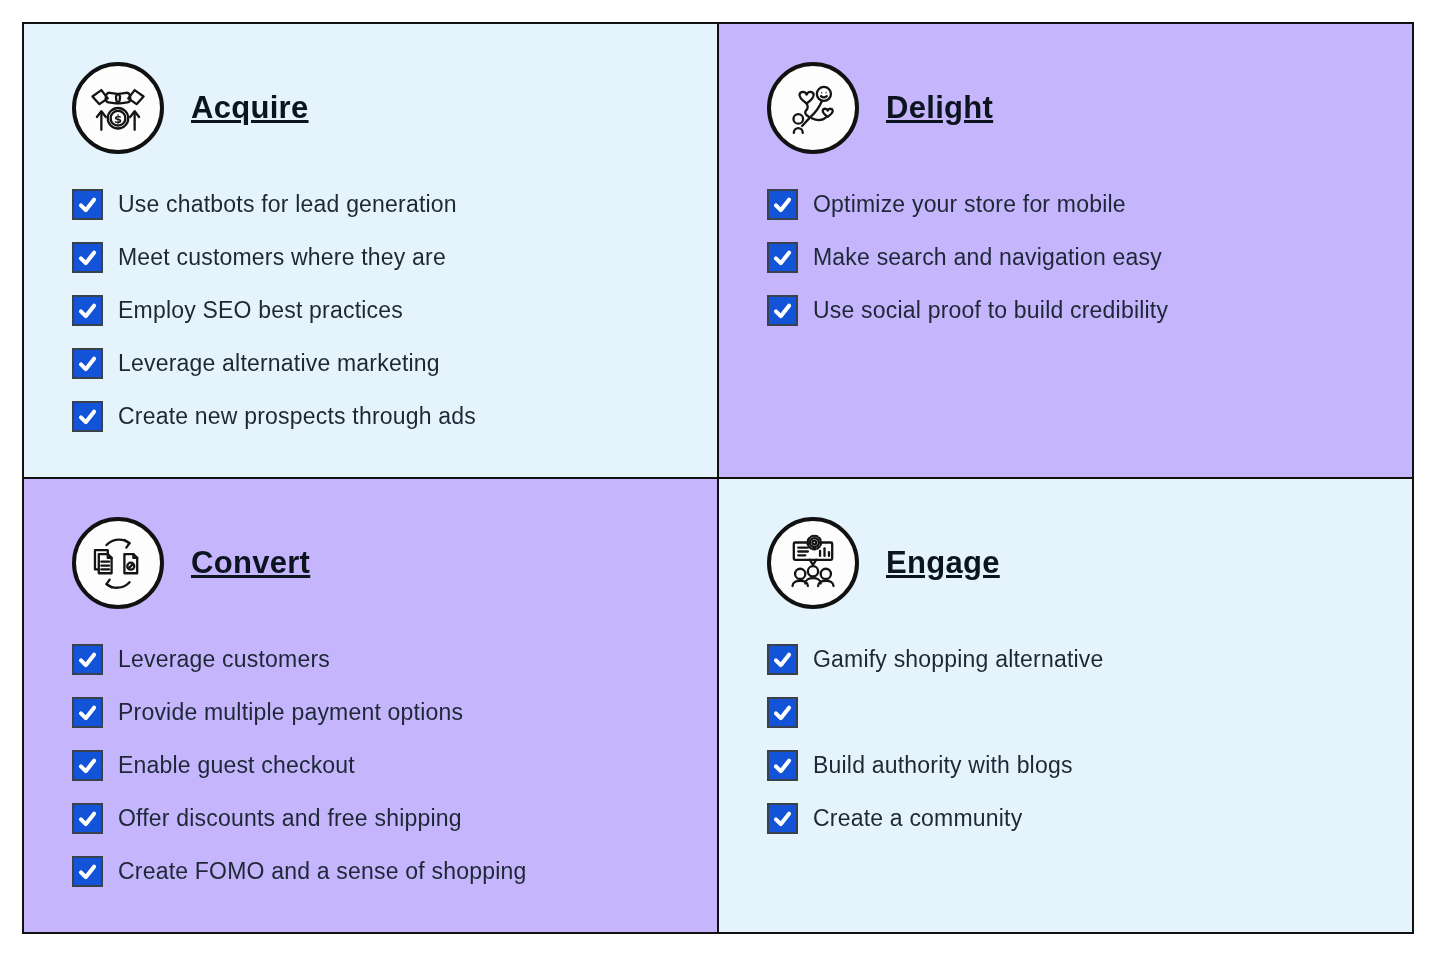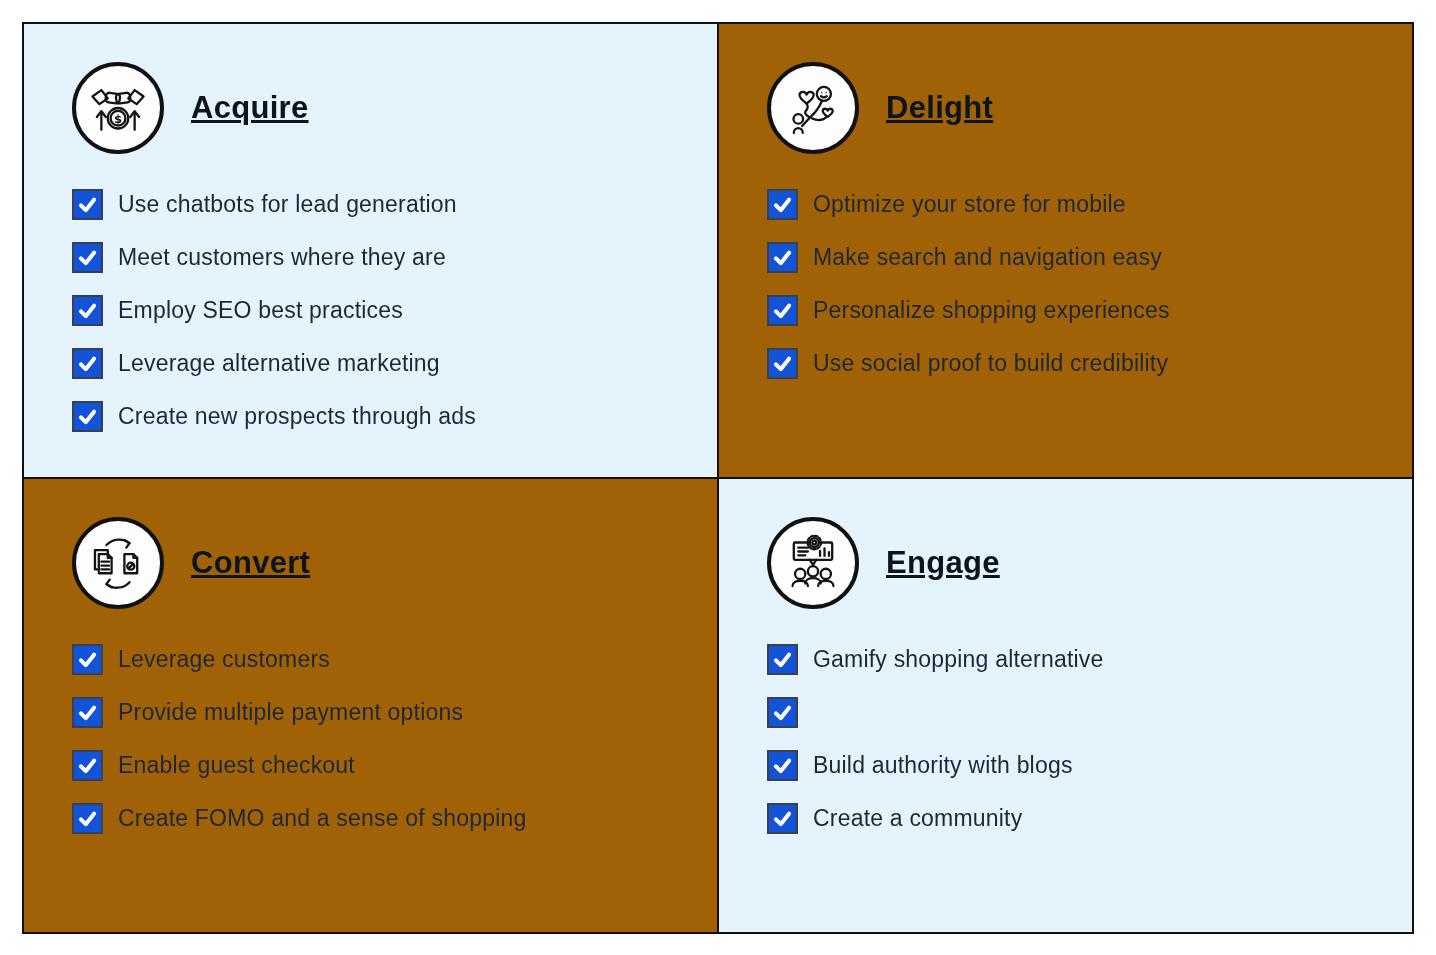--- a/index.html
+++ b/index.html
@@ -23,21 +23,21 @@
     background: #111111;
     border: 2px solid #111111;
     display: grid;
     grid-template-columns: 1fr 1fr;
     grid-template-rows: 1fr 1fr;
     gap: 2px;
   }
 
   .quad { padding: 38px 30px 0 48px; overflow: hidden; }
   .quad.blue  { background: #e5f4fc; }
-  .quad.white { background: #a16207; }
+  .quad.white { background: #c4b5fd; }
 
   .quad-header { display: flex; align-items: center; gap: 27px; }
 
   .icon-circle {
     width: 92px; height: 92px;
     flex: 0 0 auto;
     border: 4px solid #111111;
     border-radius: 50%;
     background: #fdfdfe;
     display: flex; align-items: center; justify-content: center;
@@ -183,28 +183,20 @@
             </span>
           <span class="item-label">Optimize your store for mobile</span>
         </li>
         <li class="check-item">
           <span class="checkbox" role="checkbox" aria-checked="true">
               <svg viewBox="0 0 24 24">
                 <polyline points="4.5,13 10,18.5 19.5,6.5"></polyline>
               </svg>
             </span>
           <span class="item-label">Make search and navigation easy</span>
-        </li>
-        <li class="check-item">
-          <span class="checkbox" role="checkbox" aria-checked="true">
-              <svg viewBox="0 0 24 24">
-                <polyline points="4.5,13 10,18.5 19.5,6.5"></polyline>
-              </svg>
-            </span>
-          <span class="item-label">Personalize shopping experiences</span>
         </li>
         <li class="check-item">
           <span class="checkbox" role="checkbox" aria-checked="true">
               <svg viewBox="0 0 24 24">
                 <polyline points="4.5,13 10,18.5 19.5,6.5"></polyline>
               </svg>
             </span>
           <span class="item-label">Use social proof to build credibility</span>
         </li>
       </ul>
@@ -249,20 +241,28 @@
             </span>
           <span class="item-label">Provide multiple payment options</span>
         </li>
         <li class="check-item">
           <span class="checkbox" role="checkbox" aria-checked="true">
               <svg viewBox="0 0 24 24">
                 <polyline points="4.5,13 10,18.5 19.5,6.5"></polyline>
               </svg>
             </span>
           <span class="item-label">Enable guest checkout</span>
+        </li>
+        <li class="check-item">
+          <span class="checkbox" role="checkbox" aria-checked="true">
+              <svg viewBox="0 0 24 24">
+                <polyline points="4.5,13 10,18.5 19.5,6.5"></polyline>
+              </svg>
+            </span>
+          <span class="item-label">Offer discounts and free shipping</span>
         </li>
         <li class="check-item">
           <span class="checkbox" role="checkbox" aria-checked="true">
               <svg viewBox="0 0 24 24">
                 <polyline points="4.5,13 10,18.5 19.5,6.5"></polyline>
               </svg>
             </span>
           <span class="item-label">Create FOMO and a sense of shopping</span>
         </li>
       </ul>

